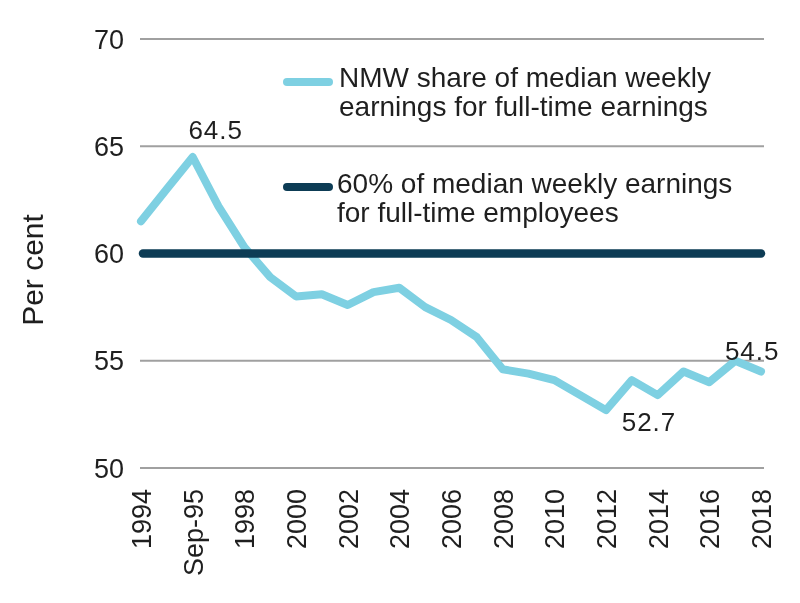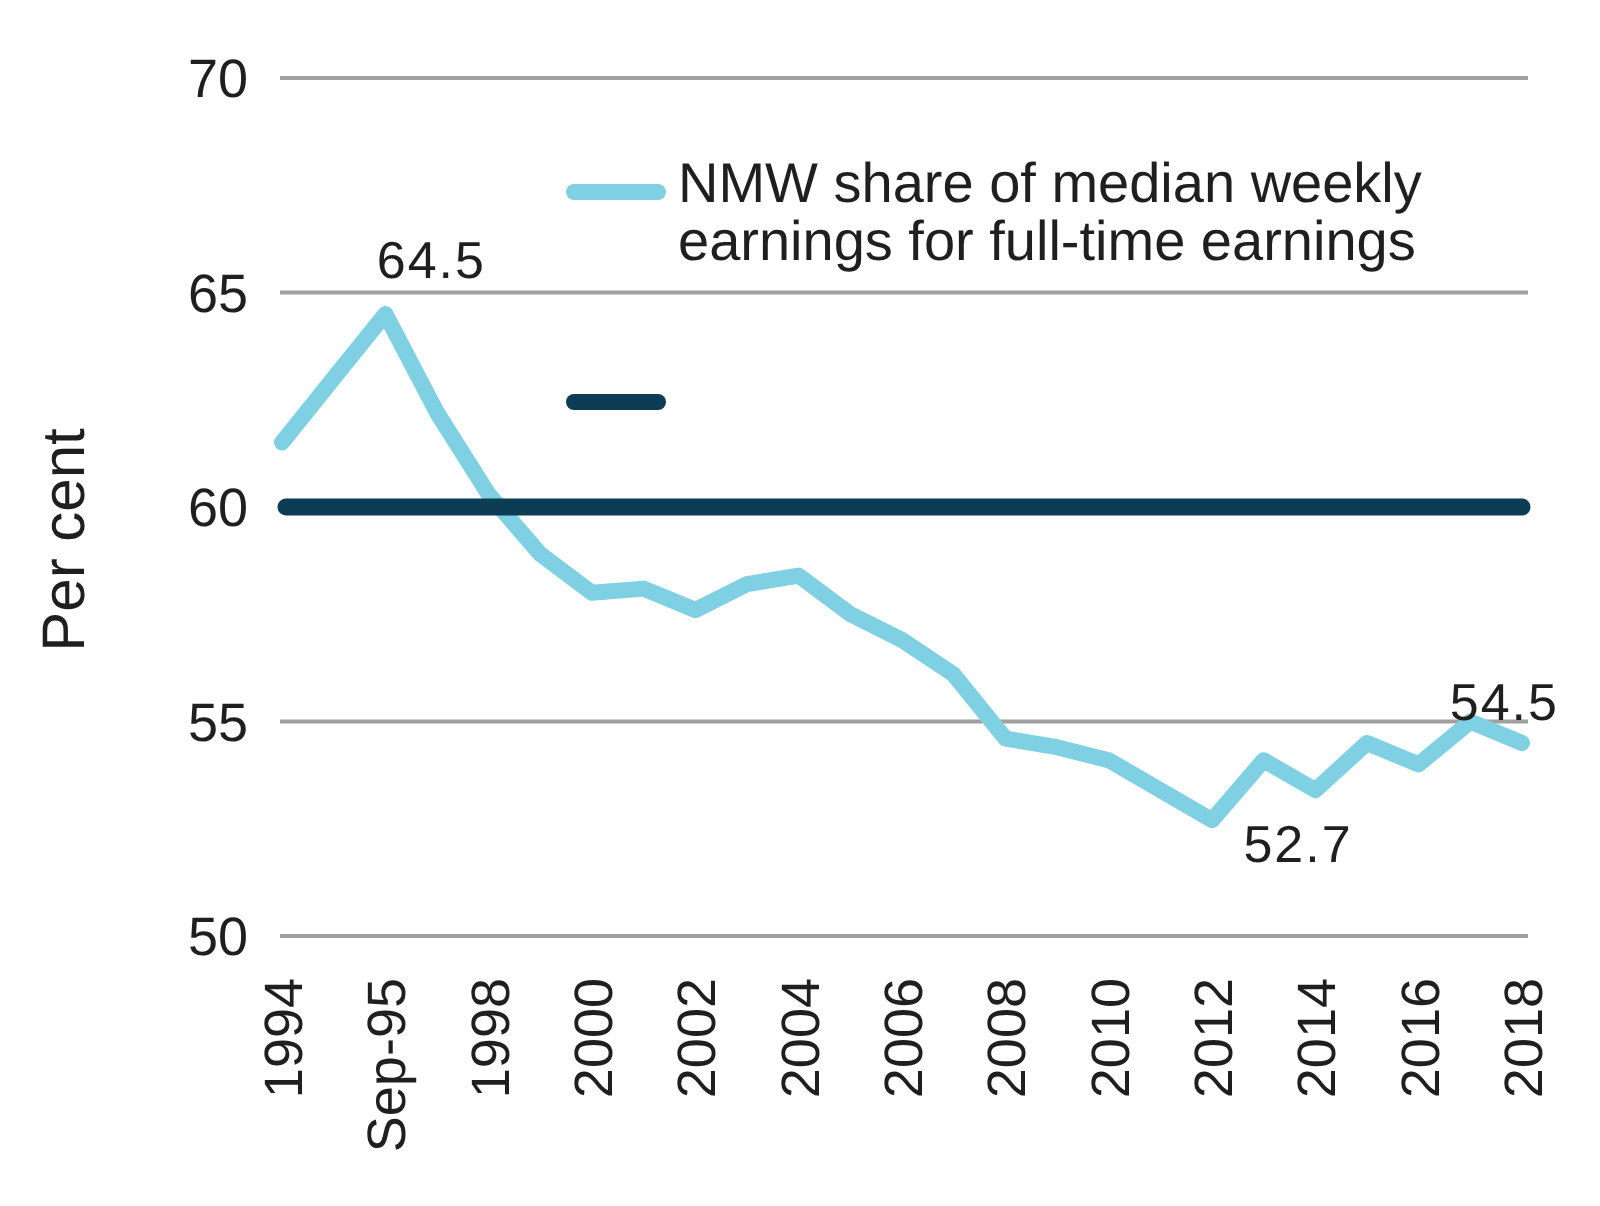--- a/index.html
+++ b/index.html
@@ -8,21 +8,21 @@
     font-family:"Liberation Sans", sans-serif;
   }
   .stage{position:absolute;left:0;top:0;width:800px;height:431px;}
   #chart{position:absolute;left:0;top:0;}
   .ylabel{
     position:absolute;left:33px;top:270px;
     transform:translate(-50%,-50%) rotate(-90deg);
     font-size:30px;color:#1f1f1f;white-space:nowrap;
   }
   .legend{position:absolute;left:0;top:0;width:800px;height:0;}
-  .legend-item{position:absolute;display:flex;align-items:flex-start;margin-top:14px;}
+  .legend-item{position:absolute;display:flex;align-items:flex-start;}
   .legend-item .swatch{
     display:inline-block;width:50px;height:8px;border-radius:4px;flex:0 0 auto;
   }
   .legend-item .ltext{
     font-size:28px;line-height:29px;color:#1f1f1f;white-space:nowrap;
   }
   #legend-item-0{left:283px;top:63px;}
   #legend-item-0 .swatch{margin-top:15px;margin-right:6px;}
   #legend-item-1{left:283px;top:169px;}
   #legend-item-1 .swatch{margin-top:14px;margin-right:4px;}
@@ -67,15 +67,19 @@
   <div class="legend">
     <div class="legend-item" id="legend-item-0">
       <span class="swatch" style="background: rgb(126, 208, 226);"></span>
       <div class="ltext">
         <div>NMW share of median weekly</div>
         <div>earnings for full-time earnings</div>
       </div>
     </div>
     <div class="legend-item" id="legend-item-1">
       <span class="swatch" style="background: rgb(13, 60, 85);"></span>
+      <div class="ltext">
+        <div>60% of median weekly earnings</div>
+        <div>for full-time employees</div>
+      </div>
     </div>
   </div>
 </div>
 
 </body></html>

